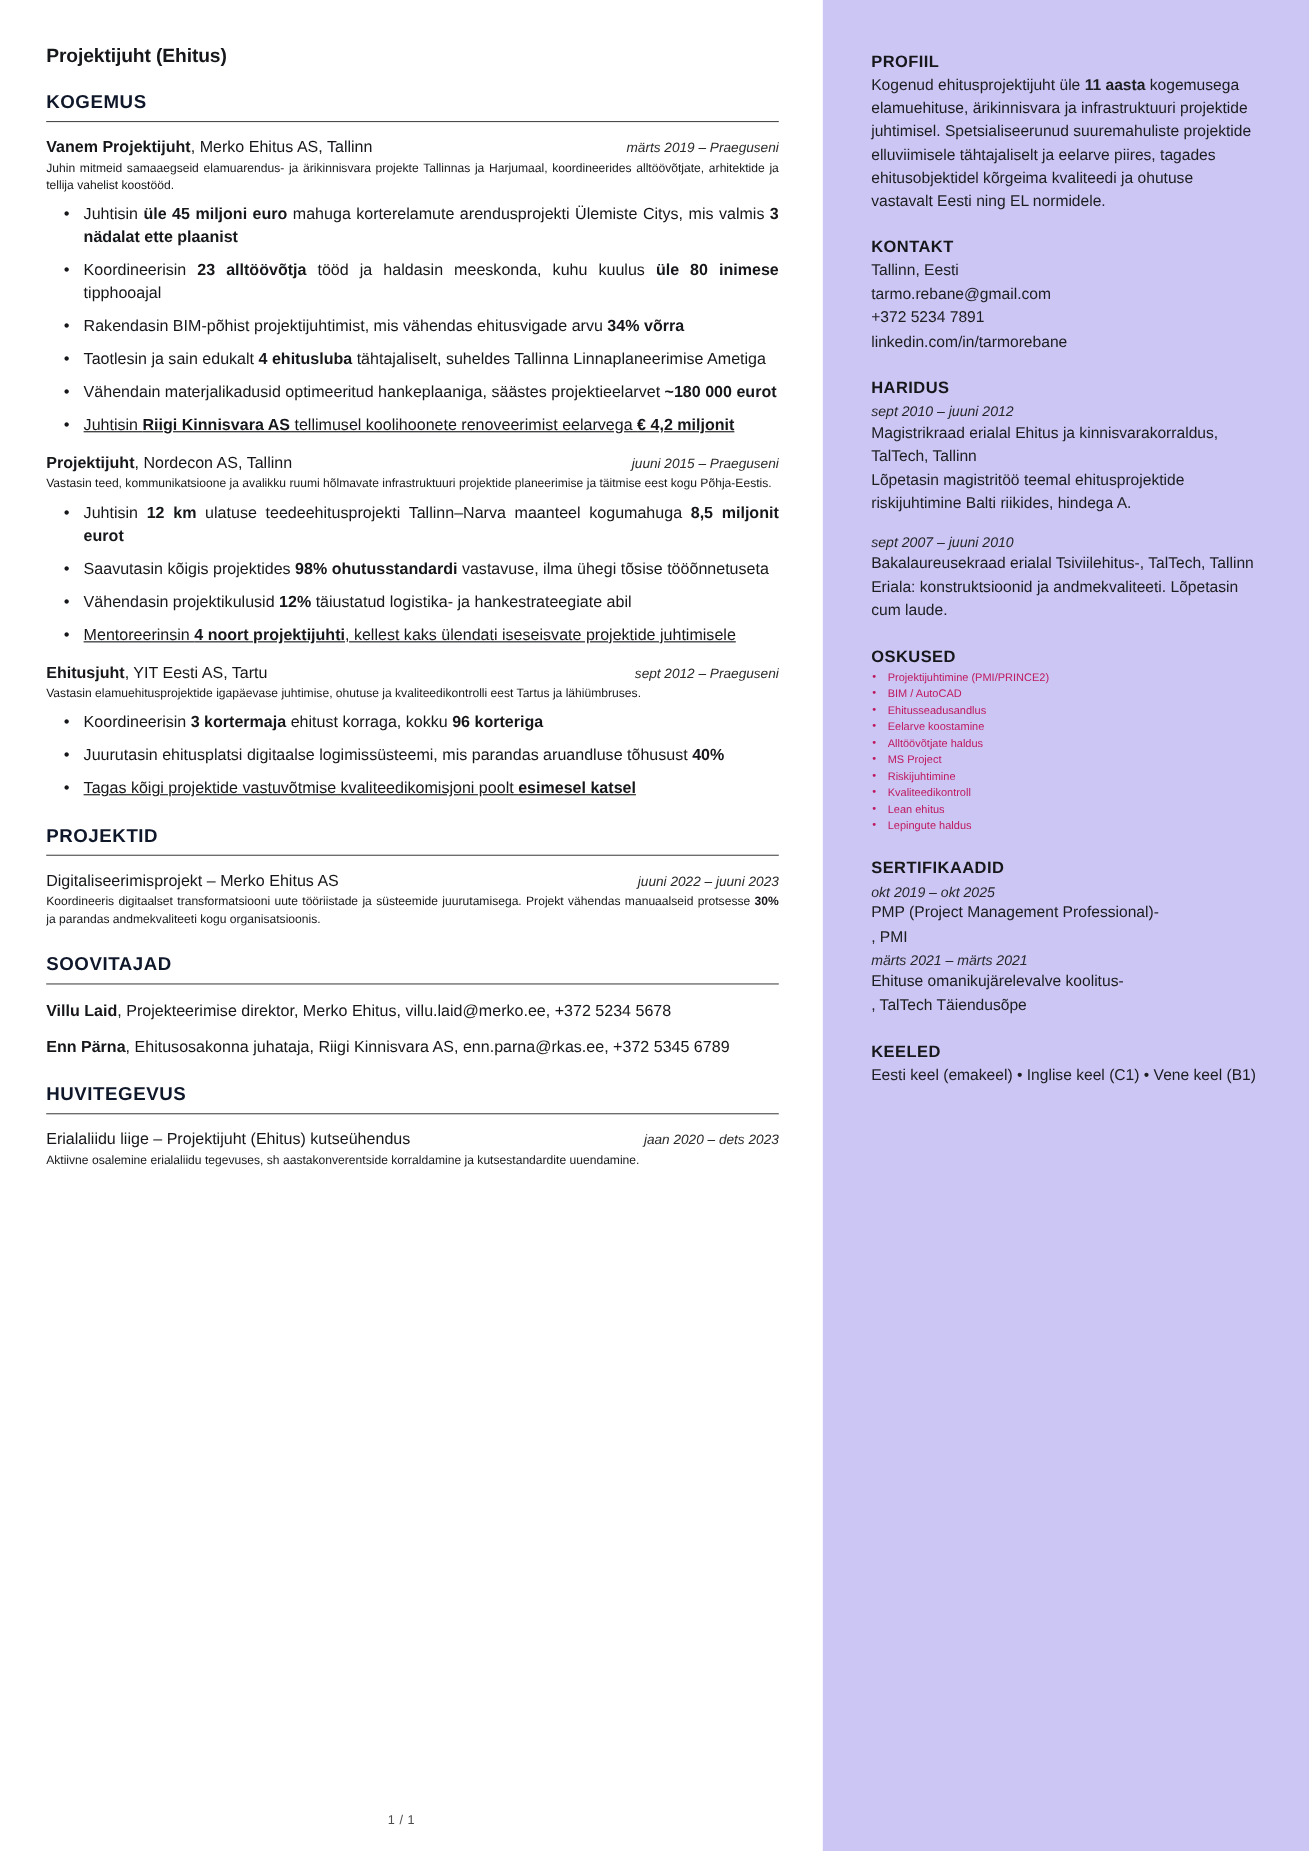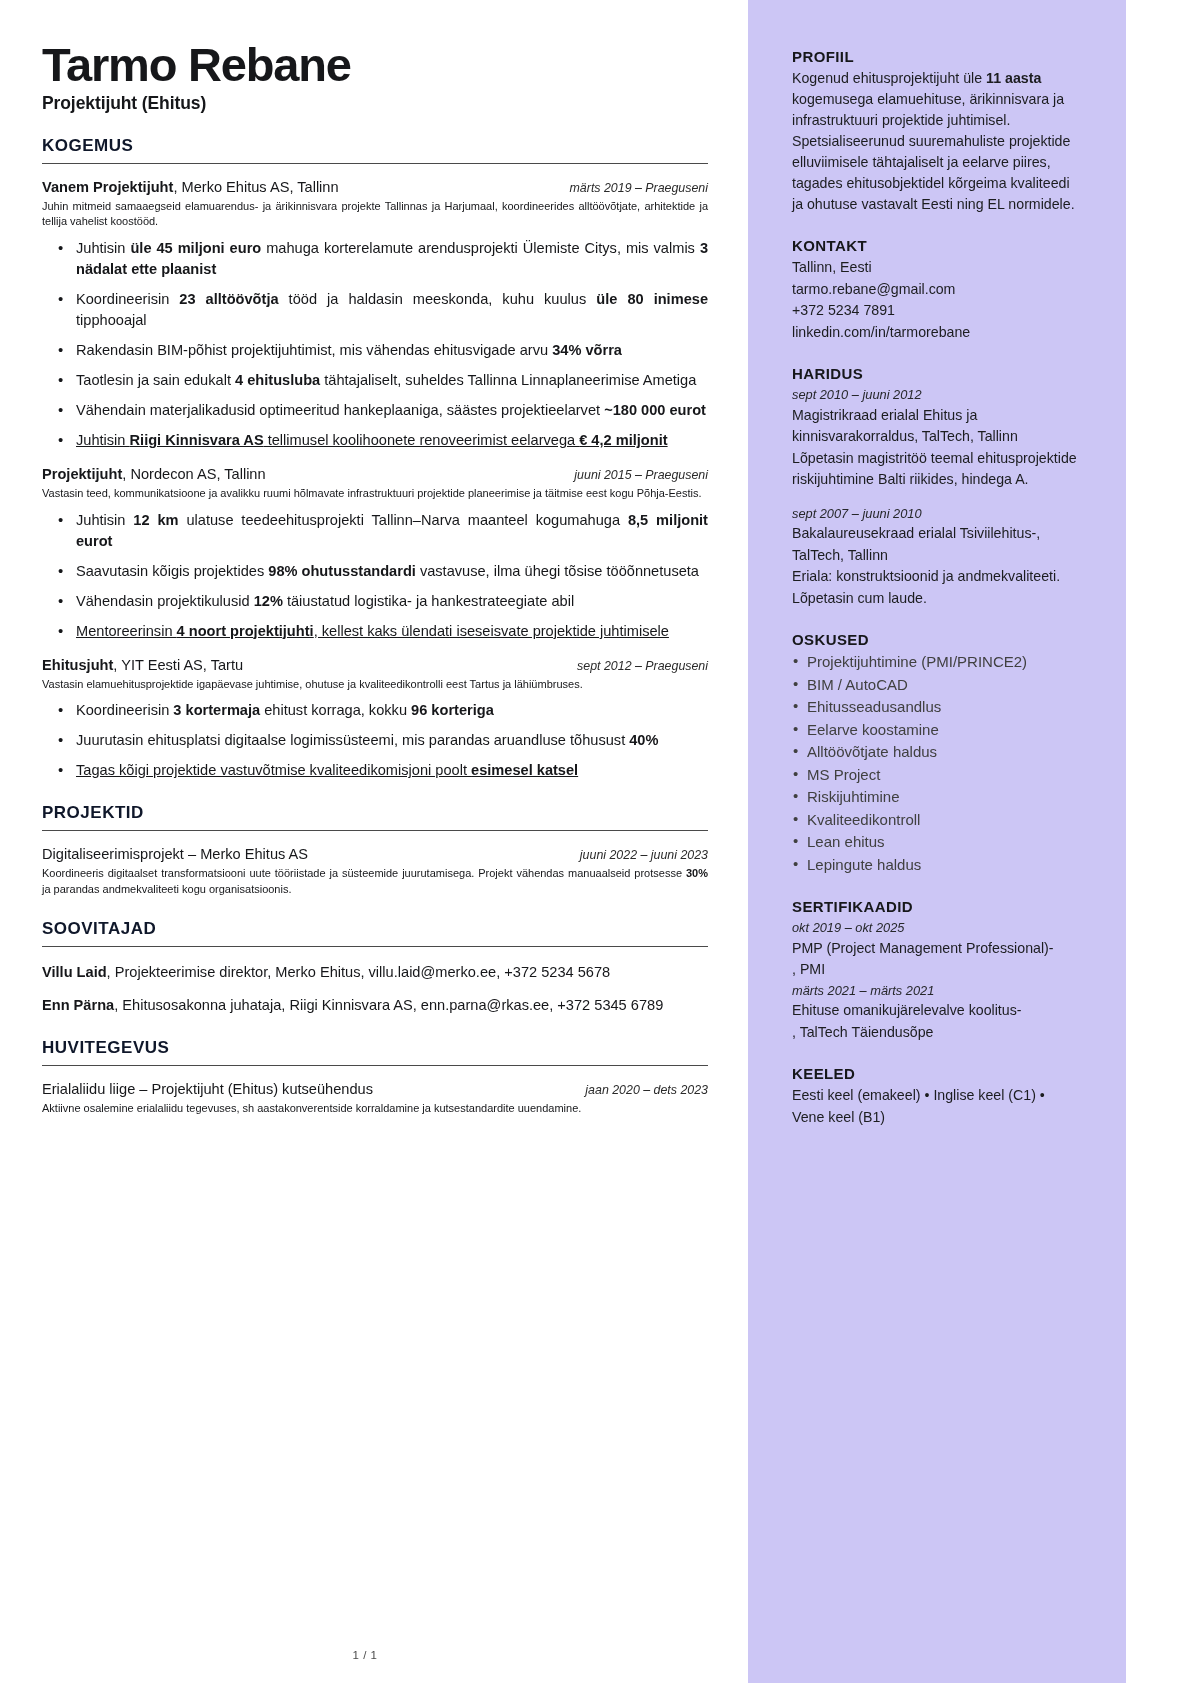--- a/index.html
+++ b/index.html
@@ -123,21 +123,21 @@
     left: 0;
     width: 730px;
     text-align: center;
     font-size: 11.5px;
     color: #4b4b4b;
     letter-spacing: 0.5px;
   }
 
   
   .sidebar {
-    width: 378px;
+    width: 442px;
     background: #ccc6f5;
     padding: 48px 48px 0 44px;
   }
 
   .side-head {
     font-size: 15px;
     font-weight: bold;
     letter-spacing: 0.4px;
     color: #16171a;
     margin-bottom: 3px;
@@ -164,39 +164,38 @@
     line-height: 1.5;
   }
 
   .side-sub { margin-bottom: 13px; }
   .side-sub:last-child { margin-bottom: 0; }
 
   ul.side-bullets { list-style: none; }
   ul.side-bullets li {
     position: relative;
     padding-left: 15px;
-    font-size: 15px;
+    font-size: 10px;
     line-height: 1.5;
-    color: #404040;
+    color: #be185d;
   }
   ul.side-bullets li::before {
     content: "•";
     position: absolute;
     left: 1px;
     top: -1px;
   }
 </style>
 </head>
 <body>
 
 <div class="page">
 
   <div class="main">
 
-    <div class="name">Tarmo Rebane</div>
     <div class="job-title">Projektijuht (Ehitus)</div>
 
     <div class="section">
       <div class="sec-head">KOGEMUS</div>
       <div id="experience-list">
           <div class="entry">
             <div class="entry-head">
               <span class="who"><b>Vanem Projektijuht</b>, Merko Ehitus AS, Tallinn</span>
               <span class="entry-date">märts 2019 – Praeguseni</span>
             </div>

